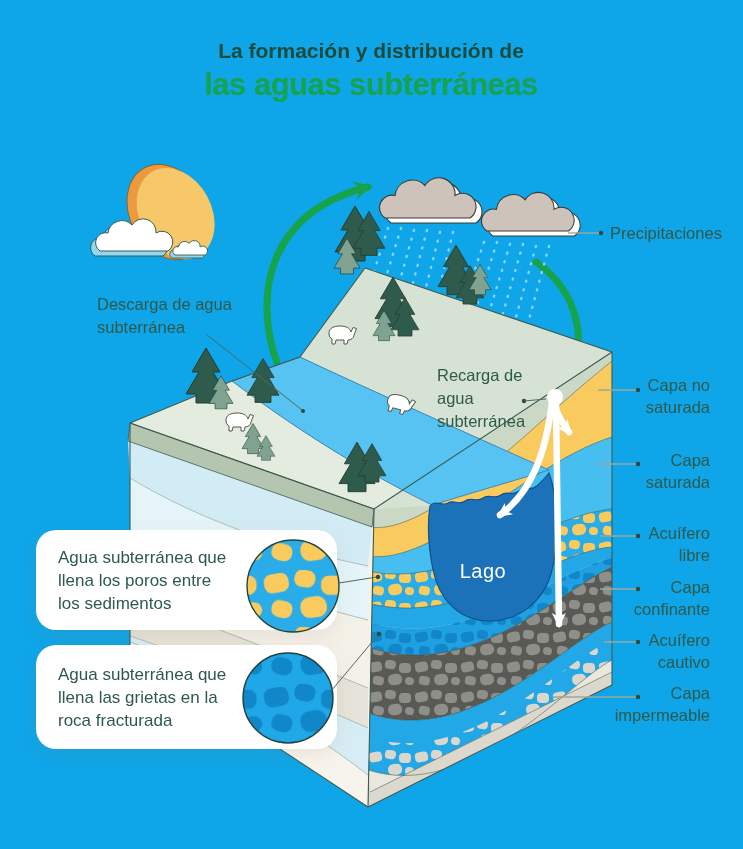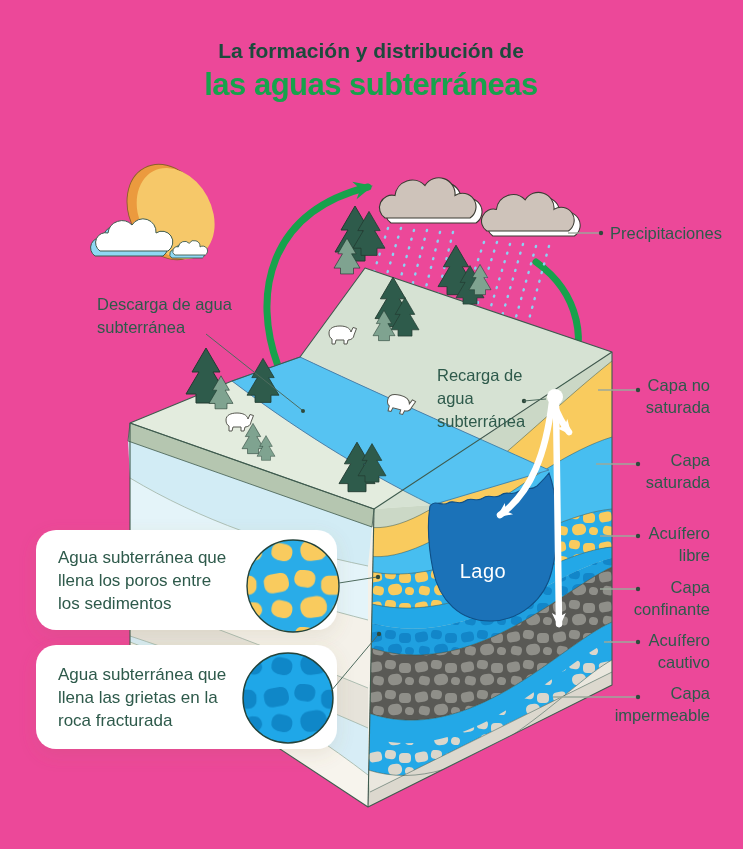--- a/index.html
+++ b/index.html
@@ -1,16 +1,16 @@
 <!DOCTYPE html>
 <html><head>
 <meta charset="utf-8">
 <style>
   html,body{margin:0;padding:0;background:#FBF0E3;}
-  .page{position:relative;width:743px;height:849px;background:#ec4899;overflow:hidden;
+  .page{position:relative;width:743px;height:849px;background:#0ea5e9;overflow:hidden;
         font-family:"Liberation Sans","DejaVu Sans",sans-serif;}
   svg{display:block}
   .t1{font:600 21px "Liberation Sans","DejaVu Sans",sans-serif;fill:#1C4B3C;text-anchor:middle;}
   .t2{font:800 31px "Liberation Sans","DejaVu Sans",sans-serif;fill:#17A24C;text-anchor:middle;letter-spacing:-0.5px;}
   .lbl{font:500 16.5px "Liberation Sans","DejaVu Sans",sans-serif;fill:#2E5A4B;}
   .lbl-r{text-anchor:end;}
   .card-txt{font:500 17px "Liberation Sans","DejaVu Sans",sans-serif;fill:#2E5A4B;}
   .lago-txt{font:500 20px "Liberation Sans","DejaVu Sans",sans-serif;fill:#FFFFFF;text-anchor:middle;letter-spacing:0.5px;}
   .conn{stroke:#9BA99B;stroke-width:1.4;fill:none;}
   .conn-dark{stroke:#4E6B5E;stroke-width:1;fill:none;}

